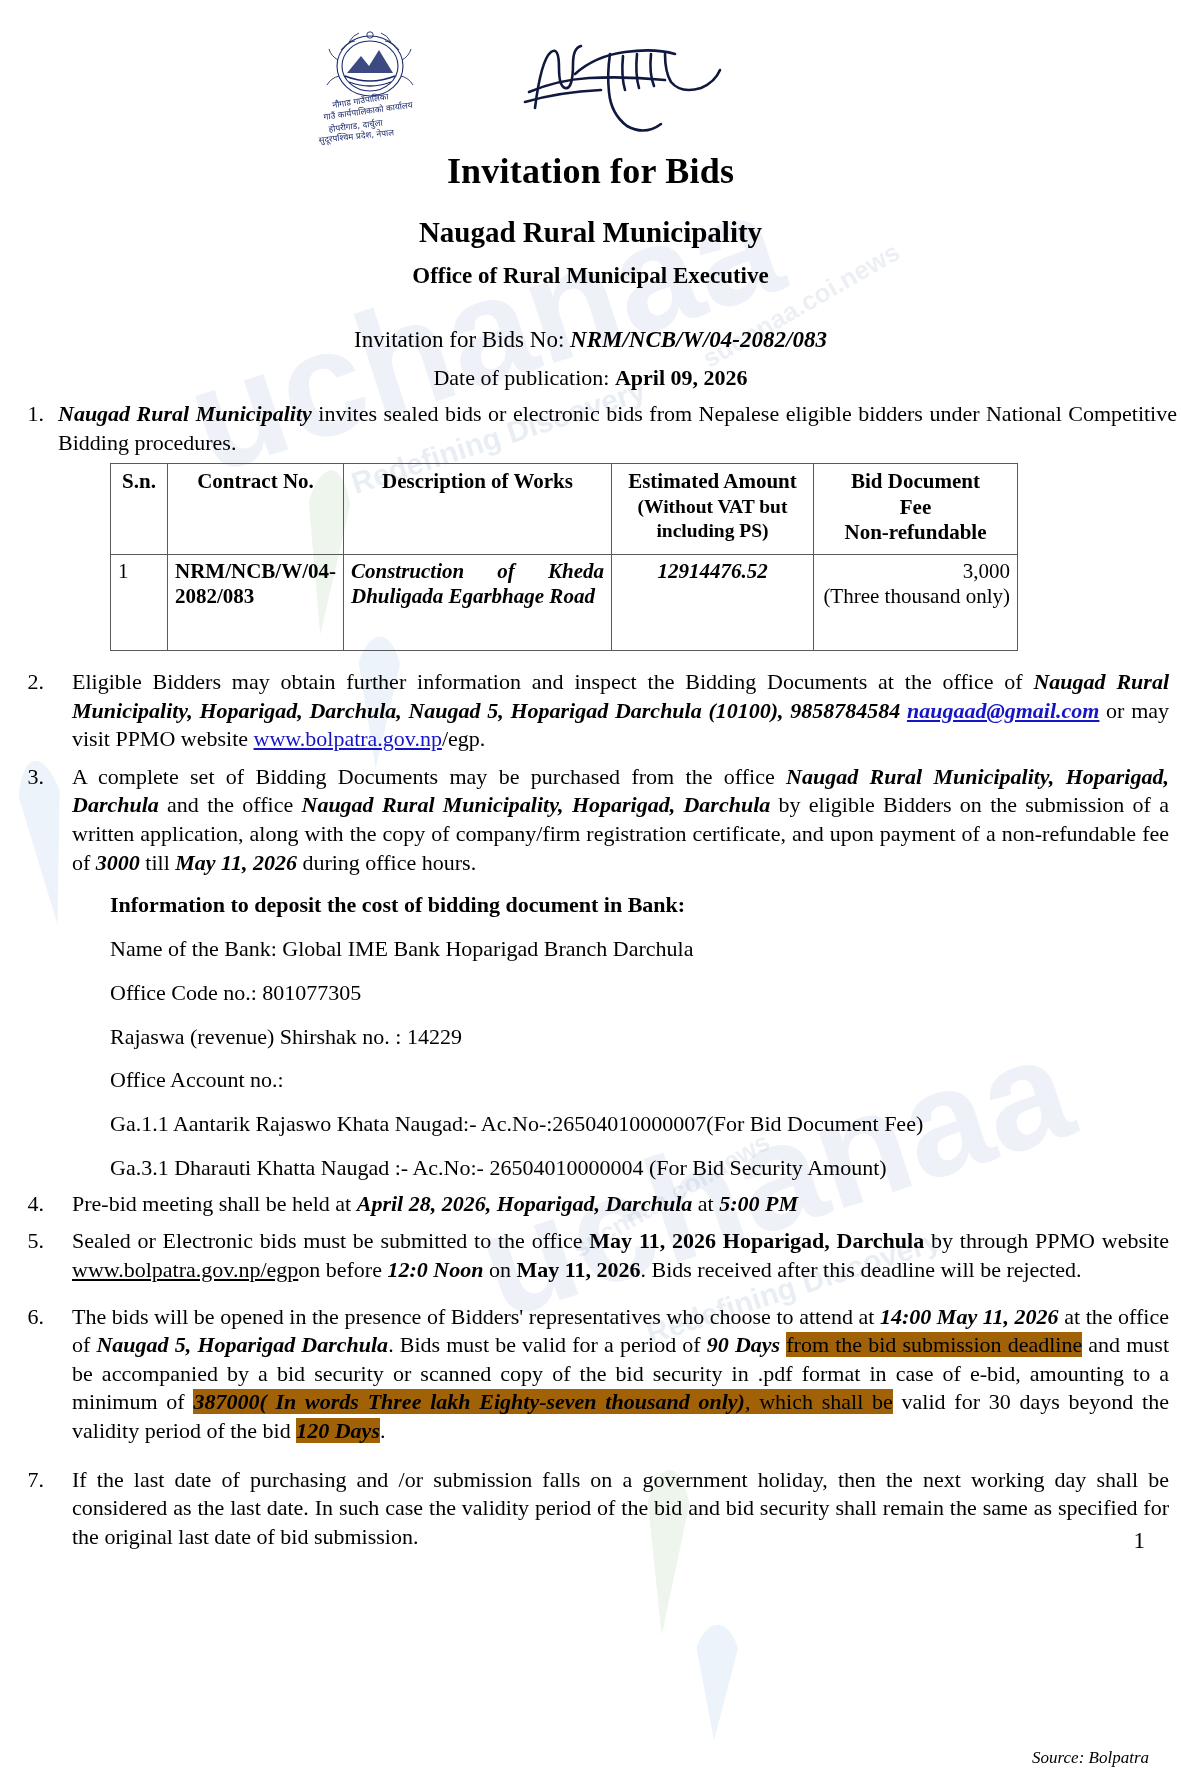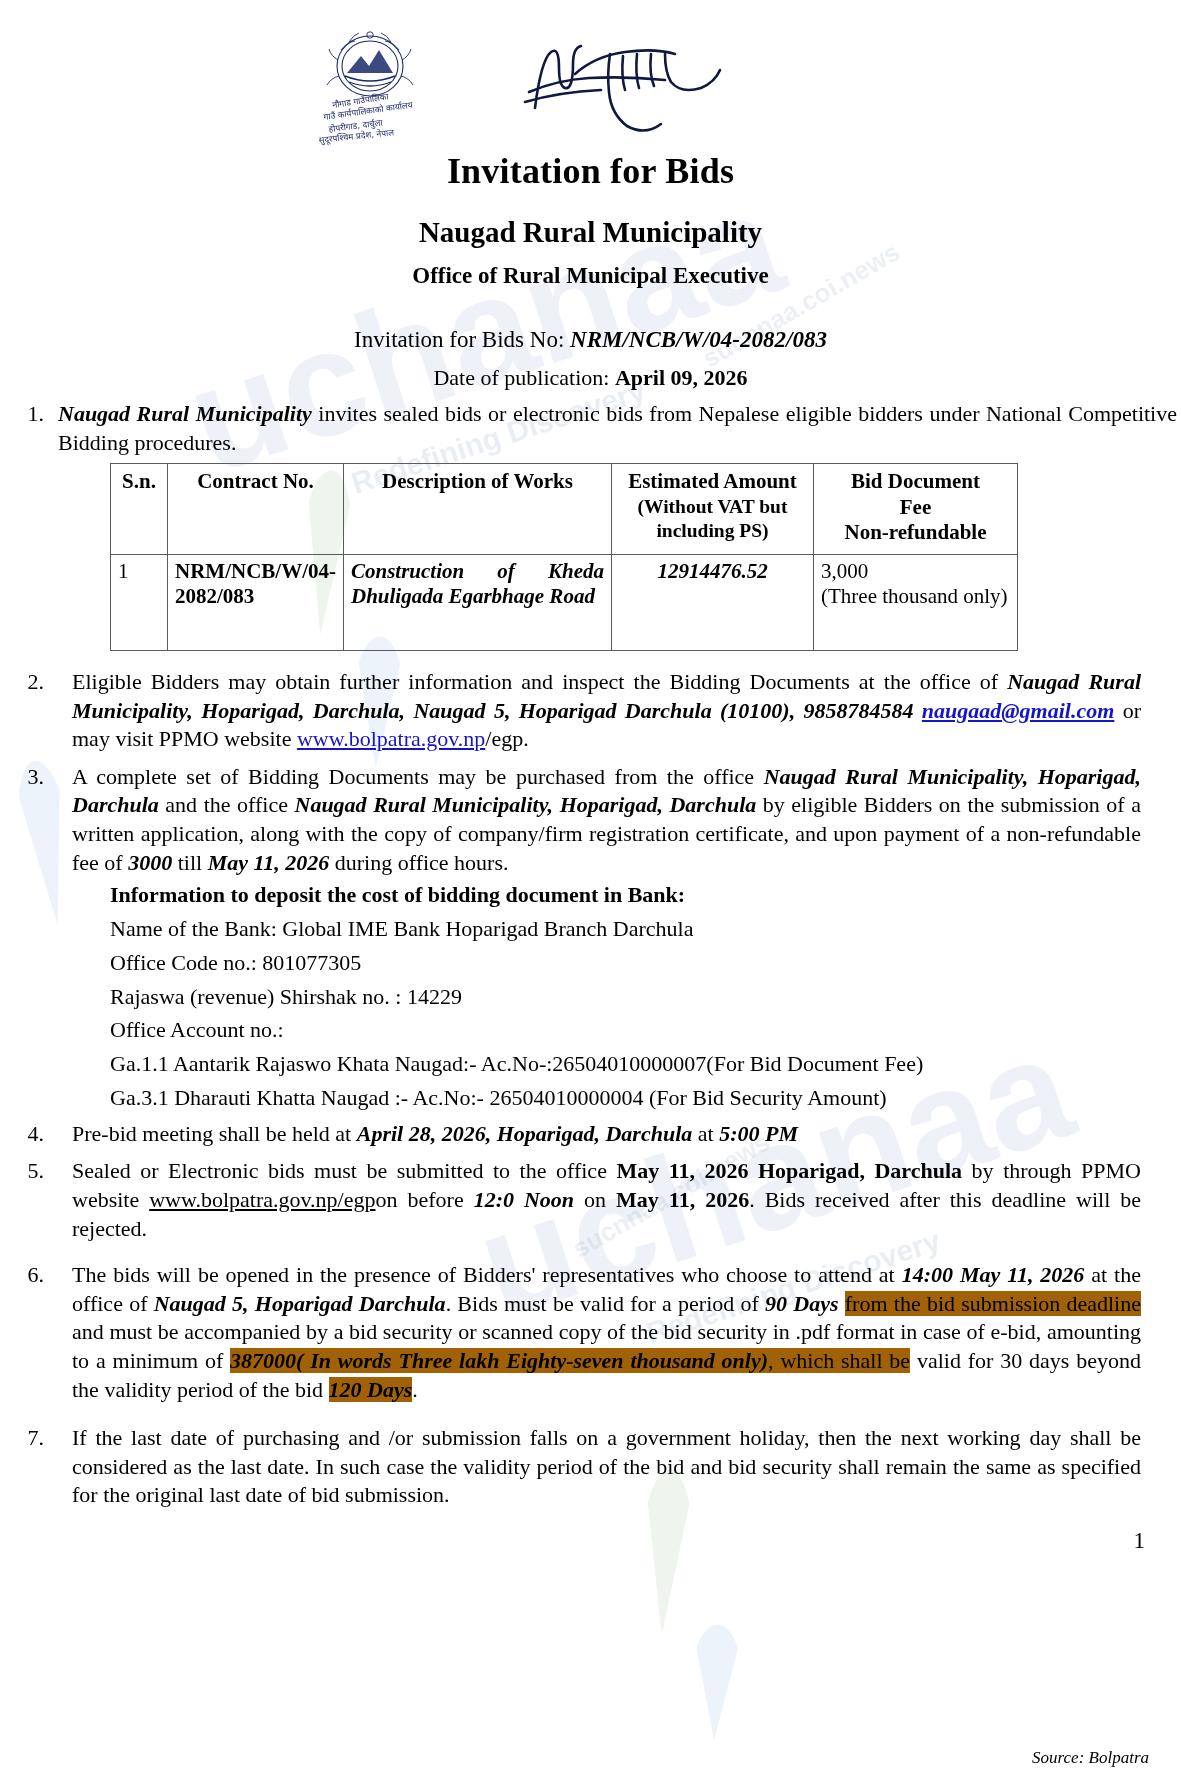--- a/index.html
+++ b/index.html
@@ -64,21 +64,21 @@
   }
   .ifb-no .val { font-weight:700; font-style:italic; }
   .pub-date { text-align:center; font-size:22px; margin:12px 0 0 0; }
   .pub-date .val { font-weight:700; }
 
   
   .clause { display:flex; font-size:22px; line-height:1.30; margin-top:9px; }
   .clause .num {
     width:72px; min-width:72px; text-align:right; padding-right:28px;
   }
-  .clause .body { flex:1; text-align:justify; padding-right:40px; }
+  .clause .body { flex:1; text-align:justify; padding-right:12px; }
   .clause-1 .num { width:58px; min-width:58px; padding-right:14px; }
   .clause-1 .body { padding-right:4px; }
 
   b { font-weight:700; }
   .bi { font-weight:700; font-style:italic; }
   .link { text-decoration:underline; color:#1515c8; }
   .link-b { text-decoration:underline; color:#1515c8; font-weight:700; font-style:italic; }
   .plainlink { text-decoration:underline; color:#000; }
   .hl { background:#a16207; }
 
@@ -99,28 +99,28 @@
   }
   .col-sn { width:57px; }
   .col-contract { width:172px; }
   .col-desc { width:268px; }
   .col-amt { width:202px; }
   .col-fee { width:auto; }
   td.c-sn { text-align:left; padding-left:10px; }
   td.c-contract { font-weight:700; }
   td.c-desc { font-weight:700; font-style:italic; text-align:justify; }
   td.c-amt { font-weight:700; font-style:italic; text-align:center; }
-  td.c-fee { text-align:left; }
+  td.c-fee { text-align:right; }
   .thead-line2 { font-size:19.5px; }
   .body-row td { height:96px; }
 
   
   .info-block { margin-left:110px; padding-right:24px; font-size:22px; line-height:1.40; }
   .info-block .info-head { font-weight:700; }
-  .info-line { margin-top:3px; }
+  .info-line { margin-top:13px; }
 
   
   .page-num {
     position:absolute; right:36px; top:1528px;
     font-size:23px; z-index:3;
   }
   .source {
     position:absolute; right:32px; bottom:8px;
     font-size:17px; font-style:italic;
     font-family:"Liberation Serif","DejaVu Serif",serif;

